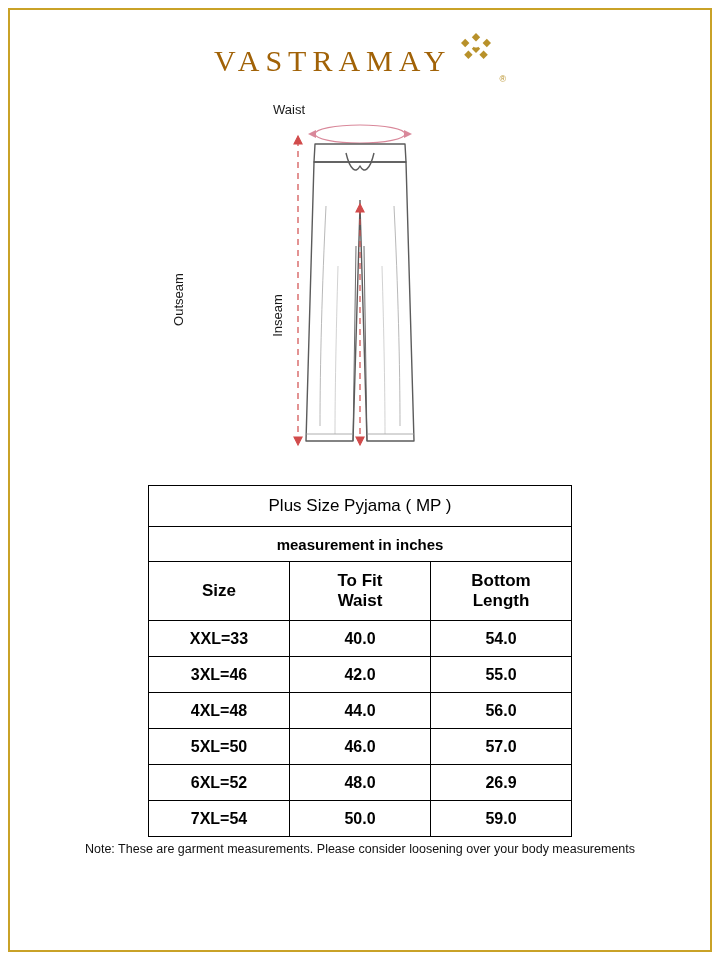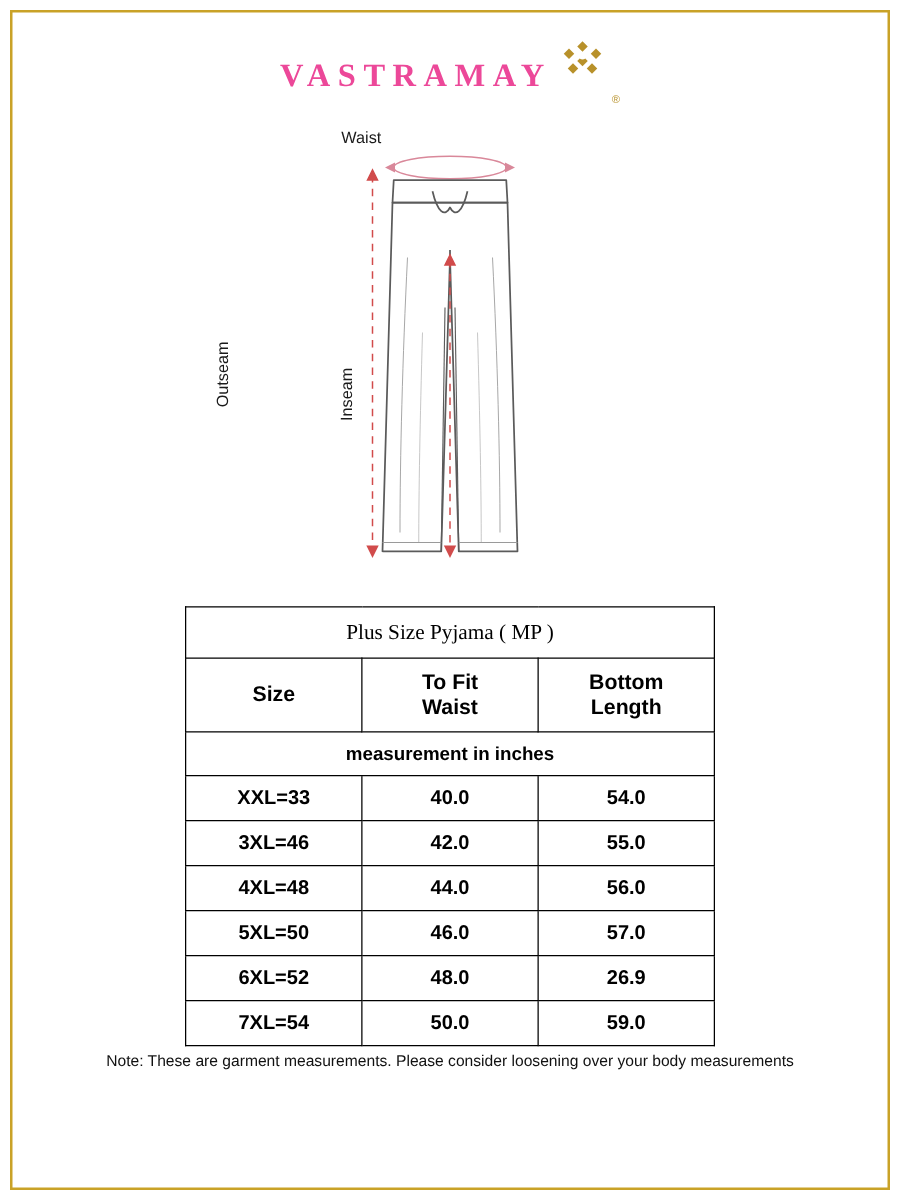--- a/index.html
+++ b/index.html
@@ -46,24 +46,24 @@
   .brand {
     margin-top: 22px;
     display: flex;
     align-items: center;
     justify-content: center;
     gap: 6px;
     height: 58px;
   }
   .brand-name {
     font-family: "Liberation Serif", serif;
-    font-size: 26px;
+    font-size: 30px;
     letter-spacing: 6px;
-    color: #ec4899;
-    font-weight: 700;
+    color: #a16207;
+    font-weight: 400;
   }
   .brand-mark {
     margin-bottom: 16px;
   }
   .brand-reg {
     font-size: 9px;
     color: #b8912a;
     align-self: flex-end;
     margin-bottom: 6px;
     margin-left: -2px;
@@ -108,21 +108,21 @@
   table.size-table td {
     border: 1px solid #000;
     text-align: center;
     color: #000;
     padding: 0;
   }
   .t-title {
     font-size: 17px;
     height: 40px;
     font-weight: 400;
-    font-family: Liberation Serif, serif;
+    font-family: Liberation Sans, sans-serif;
   }
   .t-sub {
     font-size: 15px;
     height: 34px;
     font-weight: bold;
   }
   .t-head {
     font-size: 17px;
     font-weight: bold;
     height: 58px;
@@ -220,33 +220,33 @@
       <div class="lbl lbl-inseam">Inseam</div>
     </div>
 
     <div class="table-wrap">
       <table class="size-table">
         <tbody>
           <tr>
             <td class="t-title" colspan="3">Plus Size Pyjama ( MP )</td>
           </tr>
           <tr>
+            <td class="t-sub" colspan="3">measurement in inches</td>
+          </tr>
+          <tr>
             <td class="t-head col-size">Size</td>
             <td class="t-head col-waist">
               <div>To Fit</div>
               <div>Waist</div>
             </td>
             <td class="t-head col-length">
               <div>Bottom</div>
               <div>Length</div>
             </td>
           </tr>
-          <tr>
-            <td class="t-sub" colspan="3">measurement in inches</td>
-          </tr>
 
           <tr>
             <td class="t-cell">XXL=33</td>
             <td class="t-cell">40.0</td>
             <td class="t-cell">54.0</td>
           </tr>
           <tr>
             <td class="t-cell">3XL=46</td>
             <td class="t-cell">42.0</td>
             <td class="t-cell">55.0</td>

